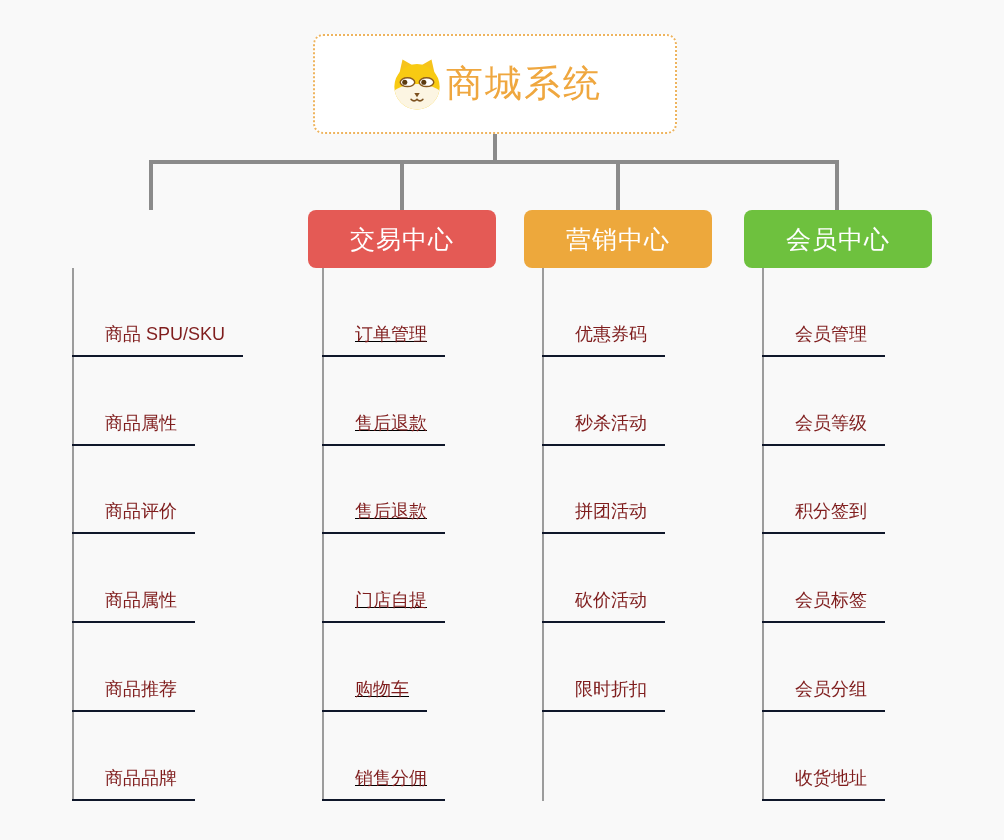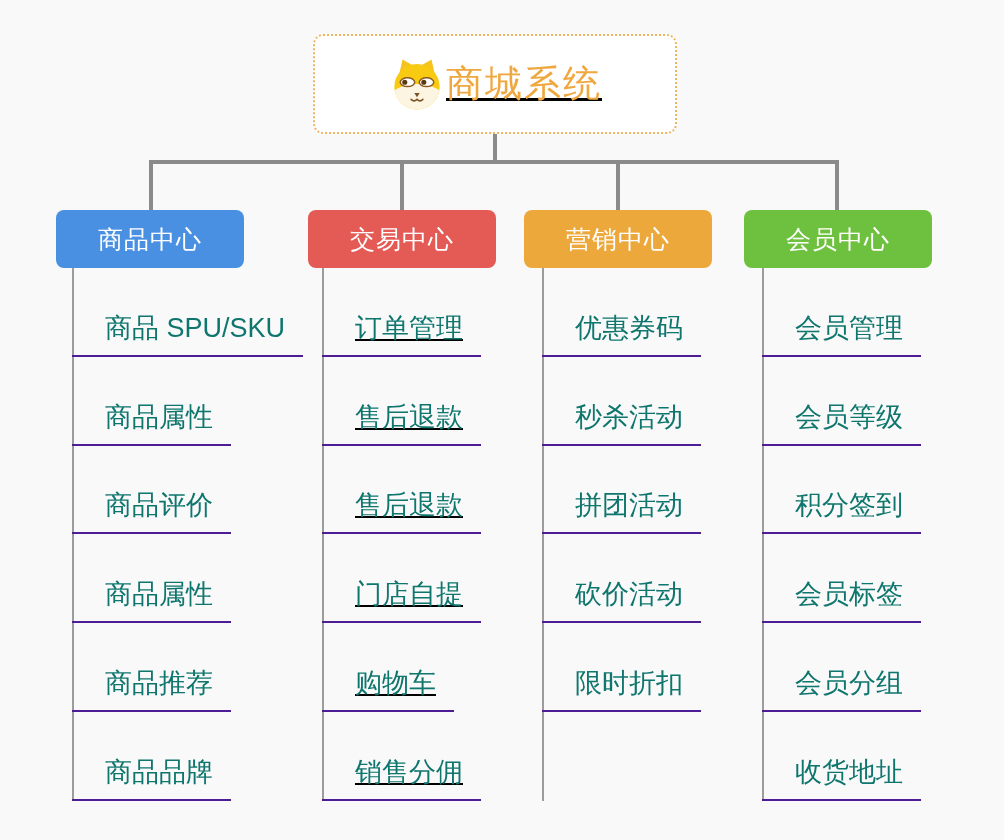--- a/index.html
+++ b/index.html
@@ -21,21 +21,20 @@
     left: 313px; top: 34px;
     width: 364px; height: 100px;
     background: #ffffff;
     border: 2px dotted #eeb45e;
     border-radius: 10px;
     box-sizing: border-box;
     display: flex;
     align-items: center;
     justify-content: center;
     gap: 0;
-    text-decoration: underline;
   }
   .root-title {
     font-size: 37px;
     color: #efa73f;
     letter-spacing: 2px;
     white-space: nowrap;
   }
   .dog-icon { width: 58px; height: 56px; flex: 0 0 auto; }
 
   
@@ -86,24 +85,24 @@
   .c2 { left: 542px; }
   .c3 { left: 762px; }
   .item {
     height: 88.8px;
     display: flex;
     align-items: flex-end;
   }
   .item-label {
     display: inline-block;
     white-space: nowrap;
-    border-bottom: 2px solid #4c1d95;
+    border-bottom: 2px solid #0f172a;
     padding: 0 18px 9px 33px;
-    font-size: 27px;
-    color: #0f766e;
+    font-size: 18px;
+    color: #7f1d1d;
   }
 </style>
 </head>
 <body>
 
 <div class="canvas">
 
   <div class="root-node">
     <svg class="dog-icon" viewBox="0 0 64 60" aria-hidden="true">
       <path d="M12 21 L16 3 L30 11 Z" fill="#f6c31c"></path>
@@ -125,23 +124,20 @@
     <span class="root-title">商城系统</span>
   </div>
 
   <div class="conn root-drop"></div>
   <div class="conn bus"></div>
   <div class="conn drop d0"></div>
   <div class="conn drop d1"></div>
   <div class="conn drop d2"></div>
   <div class="conn drop d3"></div>
 
-  <div class="branch-header b0" style="background: rgb(74, 144, 226);">
-    <span>商品中心</span>
-  </div>
   <div class="branch-header b1" style="background: rgb(228, 90, 85);">
     <span>交易中心</span>
   </div>
   <div class="branch-header b2" style="background: rgb(237, 168, 60);">
     <span>营销中心</span>
   </div>
   <div class="branch-header b3" style="background: rgb(110, 193, 62);">
     <span>会员中心</span>
   </div>
 

